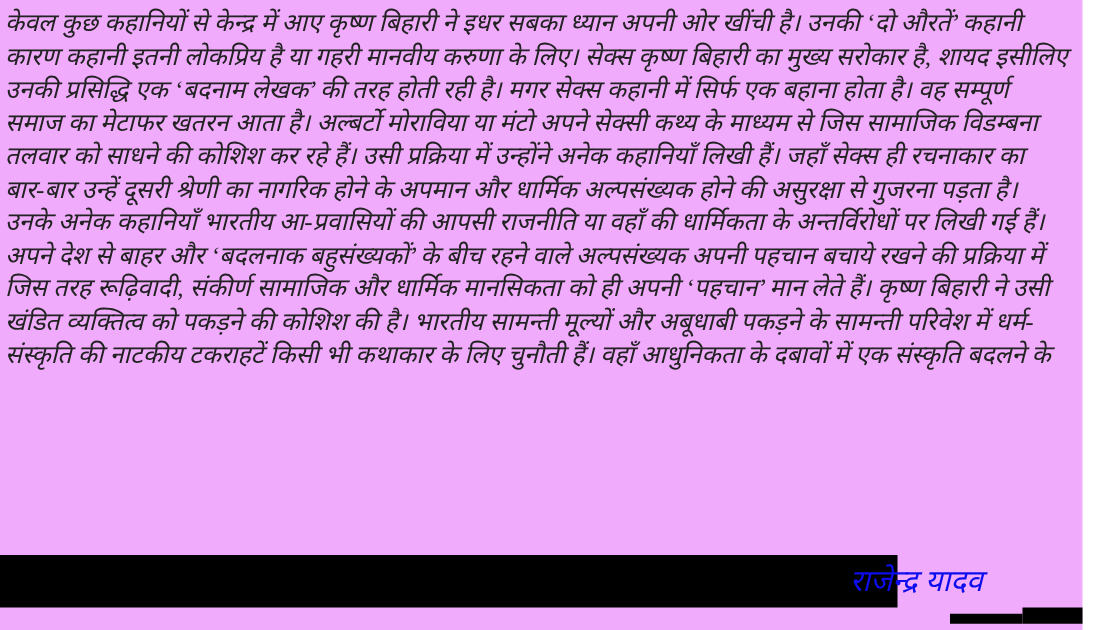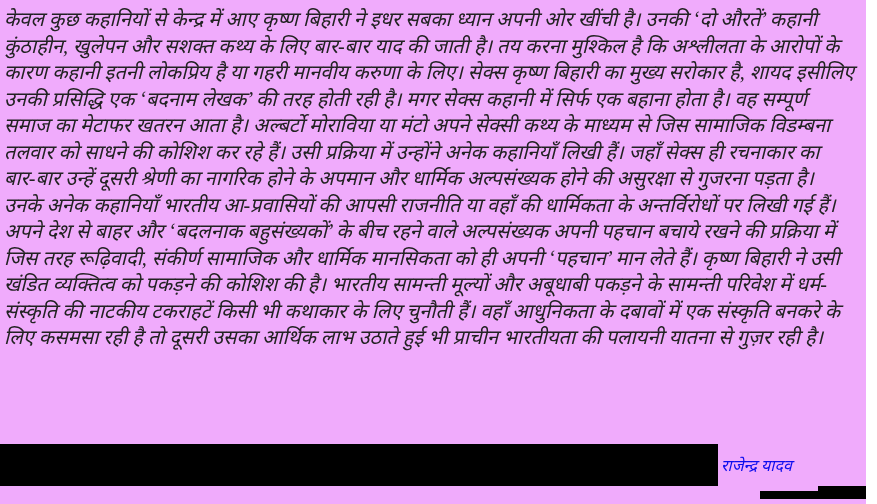--- a/index.html
+++ b/index.html
@@ -32,24 +32,24 @@
   .redaction-bar {
     position: absolute;
     left: 0;
     top: 444px;
     width: 718px;
     height: 42px;
     background: #000000;
   }
   .author-name {
     position: absolute;
-    left: 721px;
+    left: 680px;
     top: 450px;
     color: #0d0dee;
-    font-size: 16px;
+    font-size: 24px;
     line-height: 32px;
     white-space: nowrap;
   }
   .redaction-mark-left {
     position: absolute;
     left: 760px;
     top: 491px;
     width: 58px;
     height: 8px;
     background: #000000;
@@ -63,32 +63,30 @@
     background: #000000;
   }
 </style>
 </head>
 <body>
 
 <div class="page">
 
   <div class="article">
     <div class="text-line">केवल कुछ कहानियों से केन्द्र में आए कृष्ण बिहारी ने इधर सबका ध्यान अपनी ओर खींची है। उनकी ‘दो औरतें’ कहानी</div>
-    <div class="text-line">कुंठाहीन, खुलेपन और सशक्त कथ्य के लिए बार-बार याद की जाती है। तय करना मुश्किल है कि अश्लीलता के आरोपों के</div>
     <div class="text-line">कारण कहानी इतनी लोकप्रिय है या गहरी मानवीय करुणा के लिए। सेक्स कृष्ण बिहारी का मुख्य सरोकार है, शायद इसीलिए</div>
     <div class="text-line">उनकी प्रसिद्धि एक ‘बदनाम लेखक’ की तरह होती रही है। मगर सेक्स कहानी में सिर्फ एक बहाना होता है। वह सम्पूर्ण</div>
     <div class="text-line">समाज का मेटाफर खतरन आता है। अल्बर्टो मोराविया या मंटो अपने सेक्सी कथ्य के माध्यम से जिस सामाजिक विडम्बना</div>
     <div class="text-line">तलवार को साधने की कोशिश कर रहे हैं। उसी प्रक्रिया में उन्होंने अनेक कहानियाँ लिखी हैं। जहाँ सेक्स ही रचनाकार का</div>
     <div class="text-line">बार-बार उन्हें दूसरी श्रेणी का नागरिक होने के अपमान और धार्मिक अल्पसंख्यक होने की असुरक्षा से गुजरना पड़ता है।</div>
     <div class="text-line">उनके अनेक कहानियाँ भारतीय आ-प्रवासियों की आपसी राजनीति या वहाँ की धार्मिकता के अन्तर्विरोधों पर लिखी गई हैं।</div>
     <div class="text-line">अपने देश से बाहर और ‘बदलनाक बहुसंख्यकों’ के बीच रहने वाले अल्पसंख्यक अपनी पहचान बचाये रखने की प्रक्रिया में</div>
     <div class="text-line">जिस तरह रूढ़िवादी, संकीर्ण सामाजिक और धार्मिक मानसिकता को ही अपनी ‘पहचान’ मान लेते हैं। कृष्ण बिहारी ने उसी</div>
     <div class="text-line">खंडित व्यक्तित्व को पकड़ने की कोशिश की है। भारतीय सामन्ती मूल्यों और अबूधाबी पकड़ने के सामन्ती परिवेश में धर्म-</div>
-    <div class="text-line">संस्कृति की नाटकीय टकराहटें किसी भी कथाकार के लिए चुनौती हैं। वहाँ आधुनिकता के दबावों में एक संस्कृति बनकरे के</div>
-    <div class="text-line">लिए कसमसा रही है तो दूसरी उसका आर्थिक लाभ उठाते हुई भी प्राचीन भारतीयता की पलायनी यातना से गुज़र रही है।</div>
+    <div class="text-line">संस्कृति की नाटकीय टकराहटें किसी भी कथाकार के लिए चुनौती हैं। वहाँ आधुनिकता के दबावों में एक संस्कृति बदलने के</div>
   </div>
 
   <div class="redaction-bar"></div>
 
   <div class="author-name">राजेन्द्र यादव</div>
 
   <div class="redaction-mark-left"></div>
   <div class="redaction-mark-right"></div>
 
 </div>

